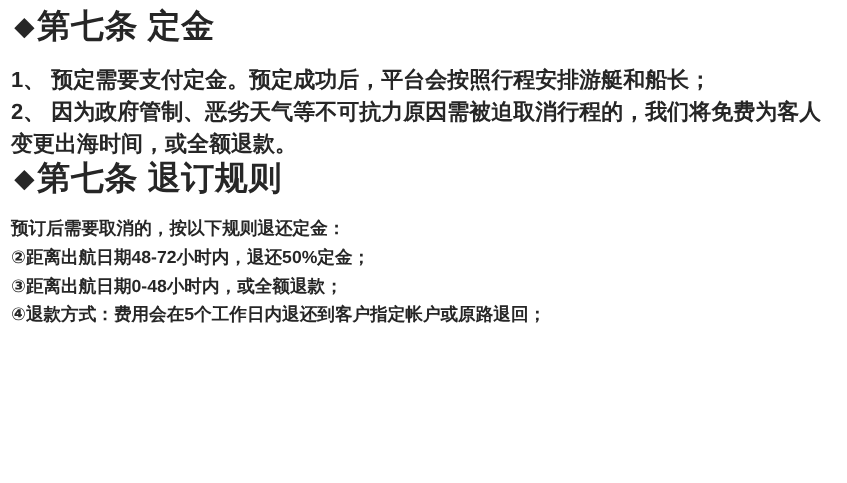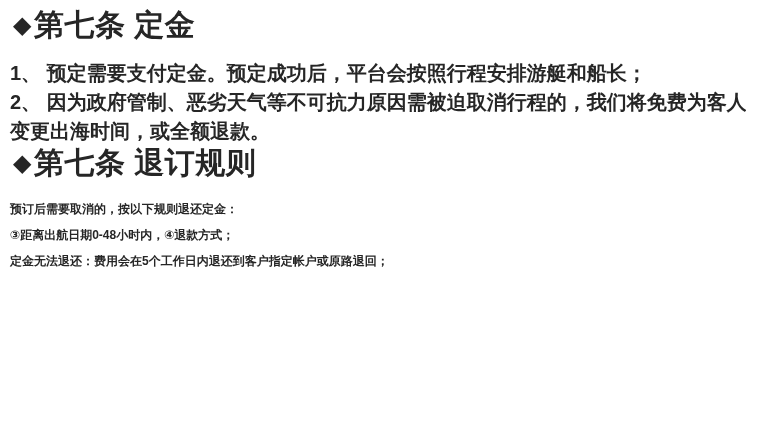--- a/index.html
+++ b/index.html
@@ -37,21 +37,21 @@
     width: 745px;
     font-size: 20px;
     font-weight: 700;
     line-height: 29px;
     color: #262626;
   }
   .body--first { margin-top: 17px; }
   .body2 {
     margin: 0 0 0 10px;
     width: 745px;
-    font-size: 12px;
+    font-size: 16px;
     font-weight: 700;
     line-height: 26px;
     color: #262626;
   }
   .body2--first { margin-top: 16px; }
 </style>
 </head>
 <body>
 
 <div class="page">
@@ -63,20 +63,21 @@
 
     <p class="body">2、 因为政府管制、恶劣天气等不可抗力原因需被迫取消行程的，我们将免费为客人变更出海时间，或全额退款。</p>
   </section>
 
   <section>
     <h1 class="heading heading--second"><span class="bullet">◆</span><span>第七条 退订规则</span></h1>
 
     <p class="body2 body2--first">预订后需要取消的，按以下规则退还定金：</p>
 
 
+    <p class="body2">②距离出航日期48-72小时内，退还50%定金；</p>
 
-    <p class="body2">③距离出航日期0-48小时内，④退款方式；</p>
+    <p class="body2">③距离出航日期0-48小时内，或全额退款；</p>
 
-    <p class="body2">定金无法退还：费用会在5个工作日内退还到客户指定帐户或原路退回；</p>
+    <p class="body2">④退款方式：费用会在5个工作日内退还到客户指定帐户或原路退回；</p>
 
   </section>
 
 </div>
 
 </body></html>

